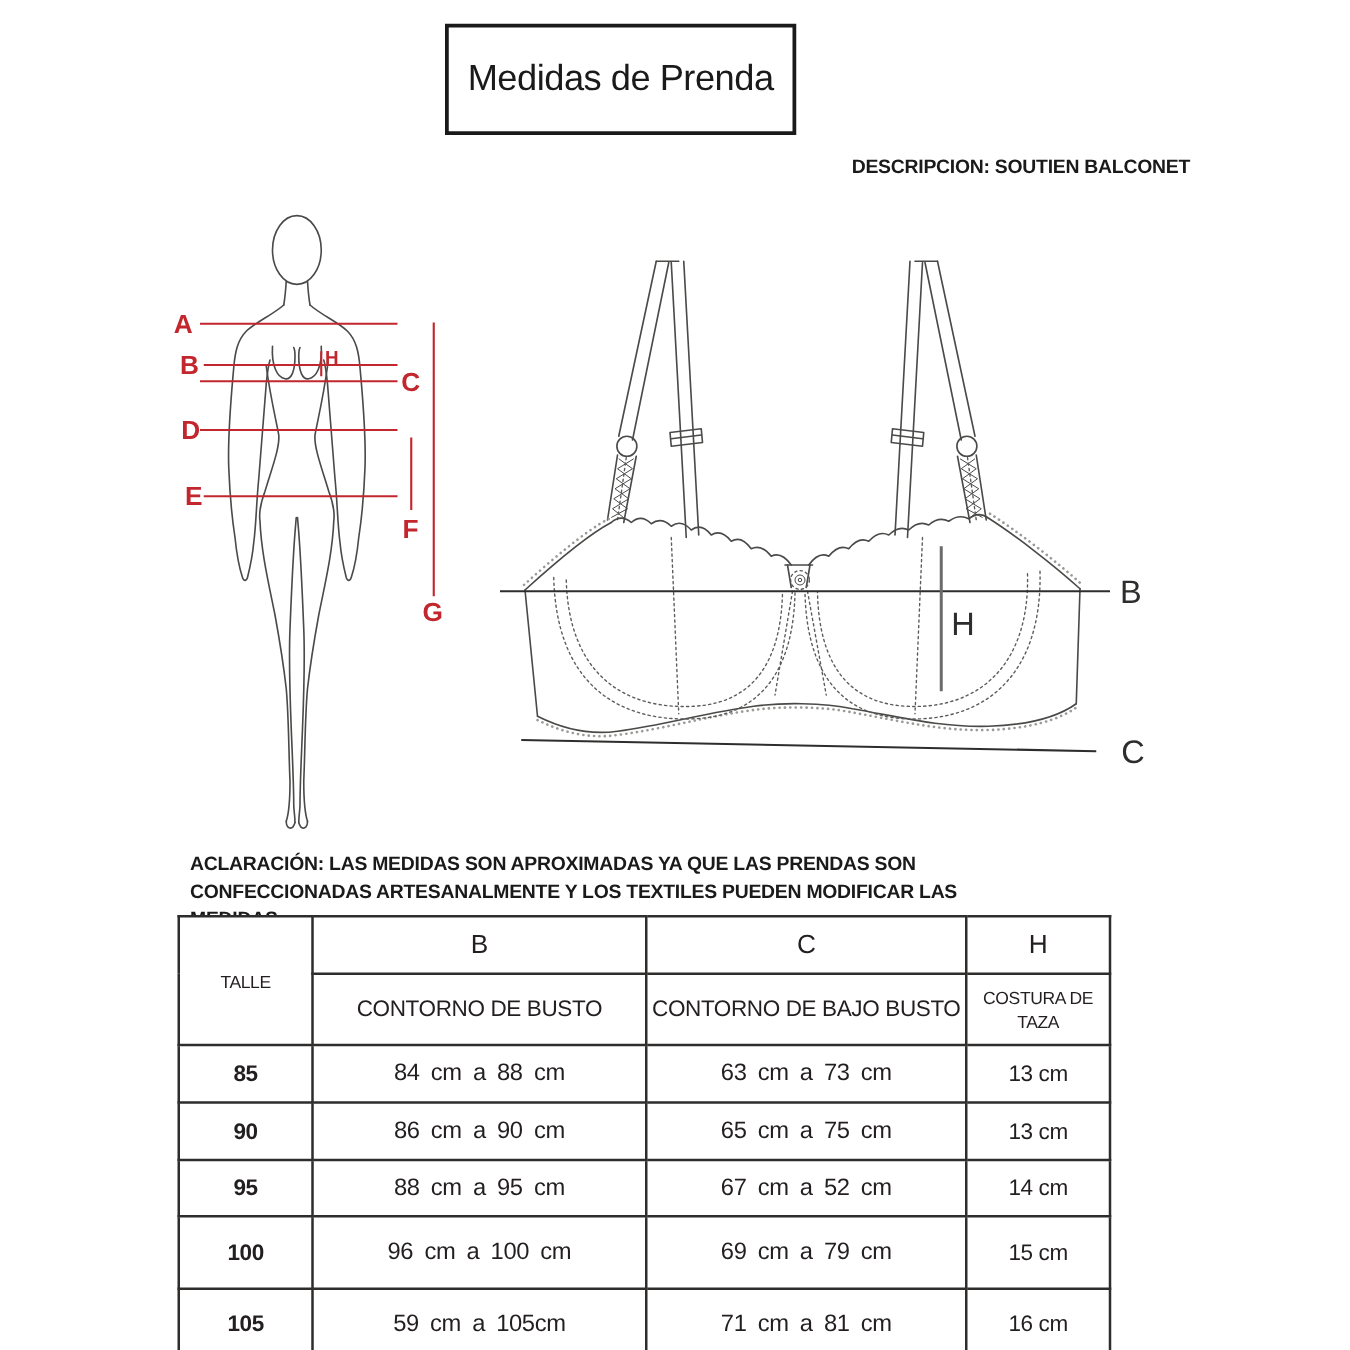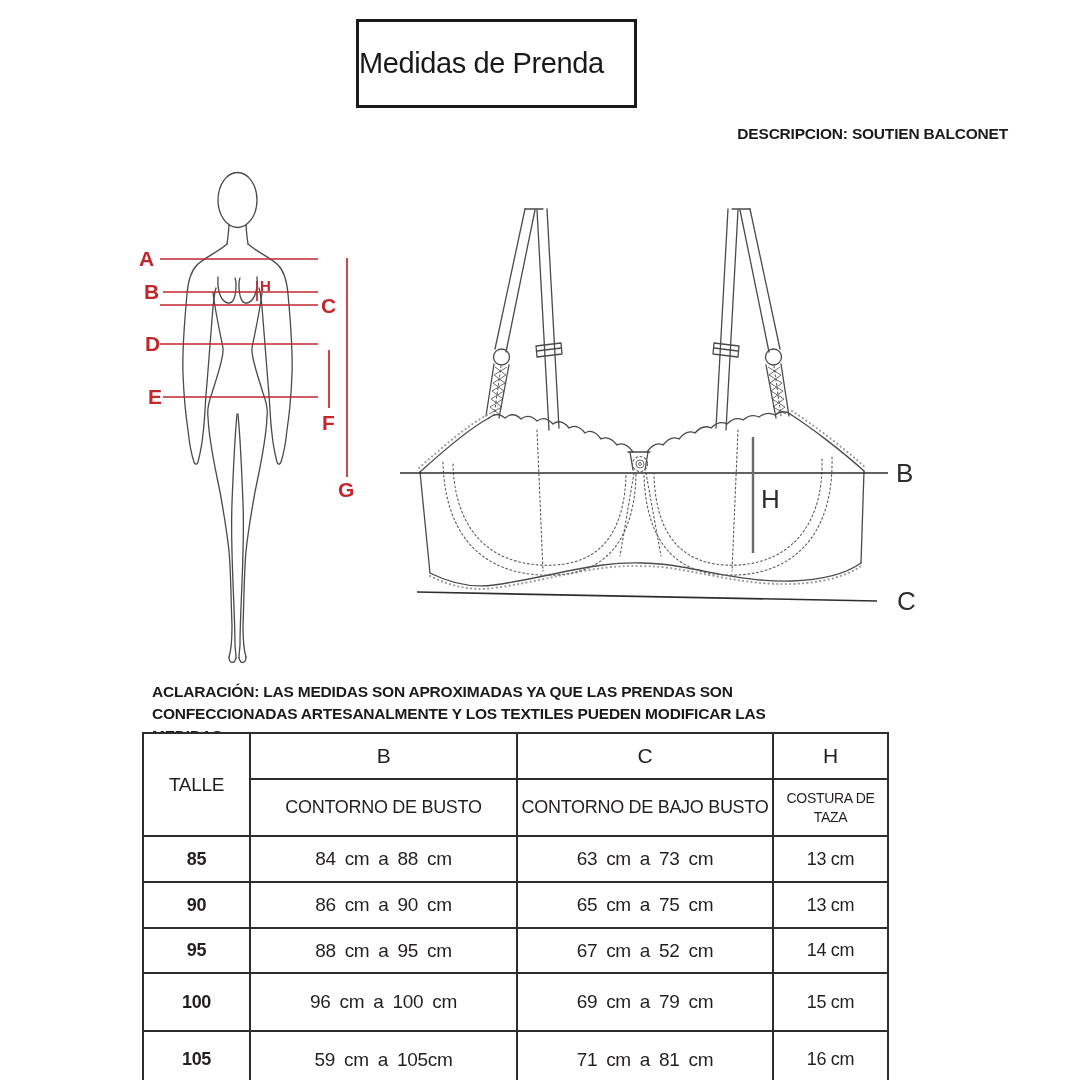--- a/index.html
+++ b/index.html
@@ -2,44 +2,44 @@
 <html><head>
 <meta charset="utf-8">
 <style>
   html,body{margin:0;padding:0;background:#ffffff;}
   #stage{
     position:relative;width:1080px;height:1080px;background:#ffffff;overflow:hidden;
     font-family:"Liberation Sans", sans-serif;color:#231f20;
   }
   .title-box{
     position:absolute;left:356px;top:19px;width:281px;height:89px;
-    border:3px solid #1a1a1a;display:flex;align-items:center;justify-content:flex-start;
+    border:3px solid #1a1a1a;display:flex;align-items:center;justify-content:center;
     box-sizing:border-box;background:#fff;
   }
   .title-box .t{
     font-size:29px;letter-spacing:-0.4px;font-weight:400;color:#1a1a1a;white-space:nowrap;
   }
   .descripcion{
-    position:absolute;left:624px;top:125px;width:384px;text-align:right;
+    position:absolute;left:568px;top:125px;width:384px;text-align:right;
     font-size:15.5px;font-weight:600;letter-spacing:-0.2px;color:#1a1a1a;white-space:nowrap;
   }
   .diagram-svg{position:absolute;left:0;top:150px;width:1080px;height:520px;}
   .disclaimer{
     position:absolute;left:152px;top:681px;width:660px;
     font-size:15.5px;font-weight:600;letter-spacing:-0.2px;line-height:1.42;color:#1a1a1a;
   }
   table.size-table{
     position:absolute;left:142px;top:732px;width:745px;
     border-collapse:collapse;table-layout:fixed;background:#fff;
   }
   table.size-table td{
     border:2px solid #2e2d2c;text-align:center;vertical-align:middle;
     padding:0;box-sizing:border-box;color:#231f20;letter-spacing:-0.3px;
   }
-  td.talle-head{font-size:19px;}
+  td.talle-head{font-size:14px;}
   td.letter-head{font-size:21px;}
   td.sub-head{font-size:18px;}
   td.sub-head-small{font-size:14px;line-height:1.3;padding:2px 6px;}
   td.talle-cell{font-size:18px;font-weight:bold;}
   td.range-cell{font-size:19px;word-spacing:4px;border-radius:19px;}
   td.costura-cell{font-size:18px;}
   
   .ln{stroke:#4a4a49;stroke-width:1.3;fill:none;stroke-linecap:round;stroke-linejoin:round;}
   .dot{stroke:#5b5b5a;stroke-width:1.1;fill:none;stroke-dasharray:1.8 2.6;stroke-linecap:round;}
   .lace{stroke:#9a9a98;stroke-width:2.1;fill:none;stroke-dasharray:0.1 4.2;stroke-linecap:round;}

